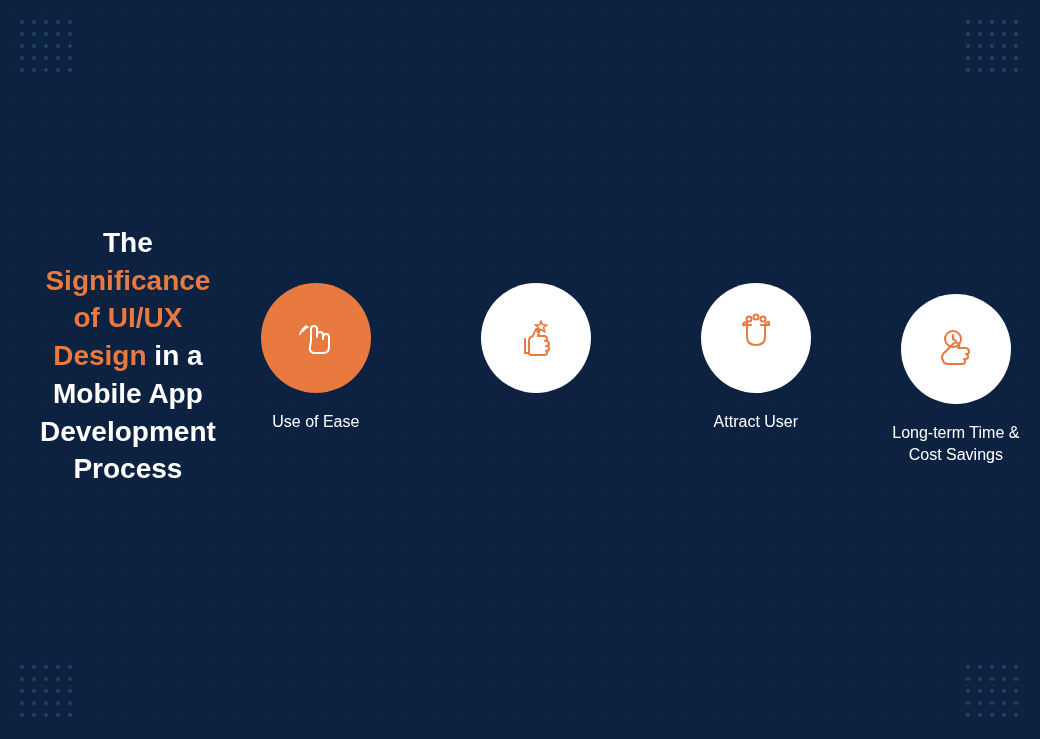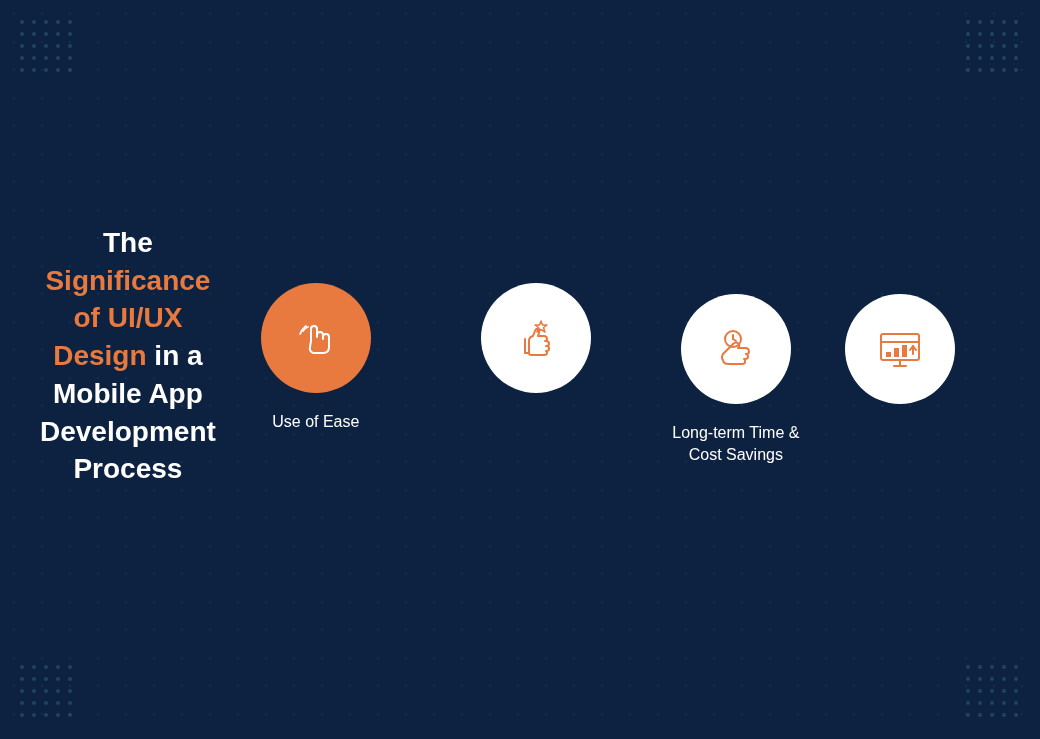--- a/index.html
+++ b/index.html
@@ -270,20 +270,39 @@
             <polygon points="32,10 33.5,14 38,14 34.5,16.5 36,21 32,18.5 28,21 29.5,16.5 26,14 30.5,14" stroke="#e8793f" fill="none" stroke-width="1.5"></polygon>
 
             <path d="M16 28 L16 42 L20 42"></path>
             <path d="M20 42 L20 30 Q20 26 24 25 L26 20 Q27 17 30 18 Q31 20 29 25 L35 25 Q38 25 38 28 Q38 30 36 30 L37 30 Q40 30 40 33 Q40 35 37 35 L38 35 Q40 35 40 38 Q40 40 37 40 L37 40 Q38 40 38 42 Q38 44 35 44 L22 44 Q20 44 20 42"></path>
           </g>
         </svg>
       </div>
     </div>
 
 
+    <div class="item">
+      <div class="circle white">
+        <svg viewBox="0 0 54 54" fill="none" xmlns="http://www.w3.org/2000/svg">
+          <g stroke="#e8793f" stroke-width="2" stroke-linecap="round" stroke-linejoin="round" fill="none">
+
+            <path d="M18 14 L18 26 Q18 34 27 34 Q36 34 36 26 L36 14"></path>
+            <line x1="14" y1="14" x2="22" y2="14"></line>
+            <line x1="32" y1="14" x2="40" y2="14"></line>
+            <path d="M14 14 Q14 11 18 11 Q18 11 18 14"></path>
+            <path d="M36 14 Q36 11 40 11 Q40 11 40 14"></path>
+
+            <circle cx="20" cy="8" r="2.5" stroke="#e8793f"></circle>
+            <circle cx="34" cy="8" r="2.5" stroke="#e8793f"></circle>
+            <circle cx="27" cy="6" r="2.5" stroke="#e8793f"></circle>
+          </g>
+        </svg>
+      </div>
+      <span class="item-label">Attract User</span>
+    </div>
 
   </div>
 
   <div class="grid-bottom">
 
     <div class="item">
       <div class="circle white">
         <svg viewBox="0 0 54 54" fill="none" xmlns="http://www.w3.org/2000/svg">
           <g stroke="#e8793f" stroke-width="2" stroke-linecap="round" stroke-linejoin="round" fill="none">
 

